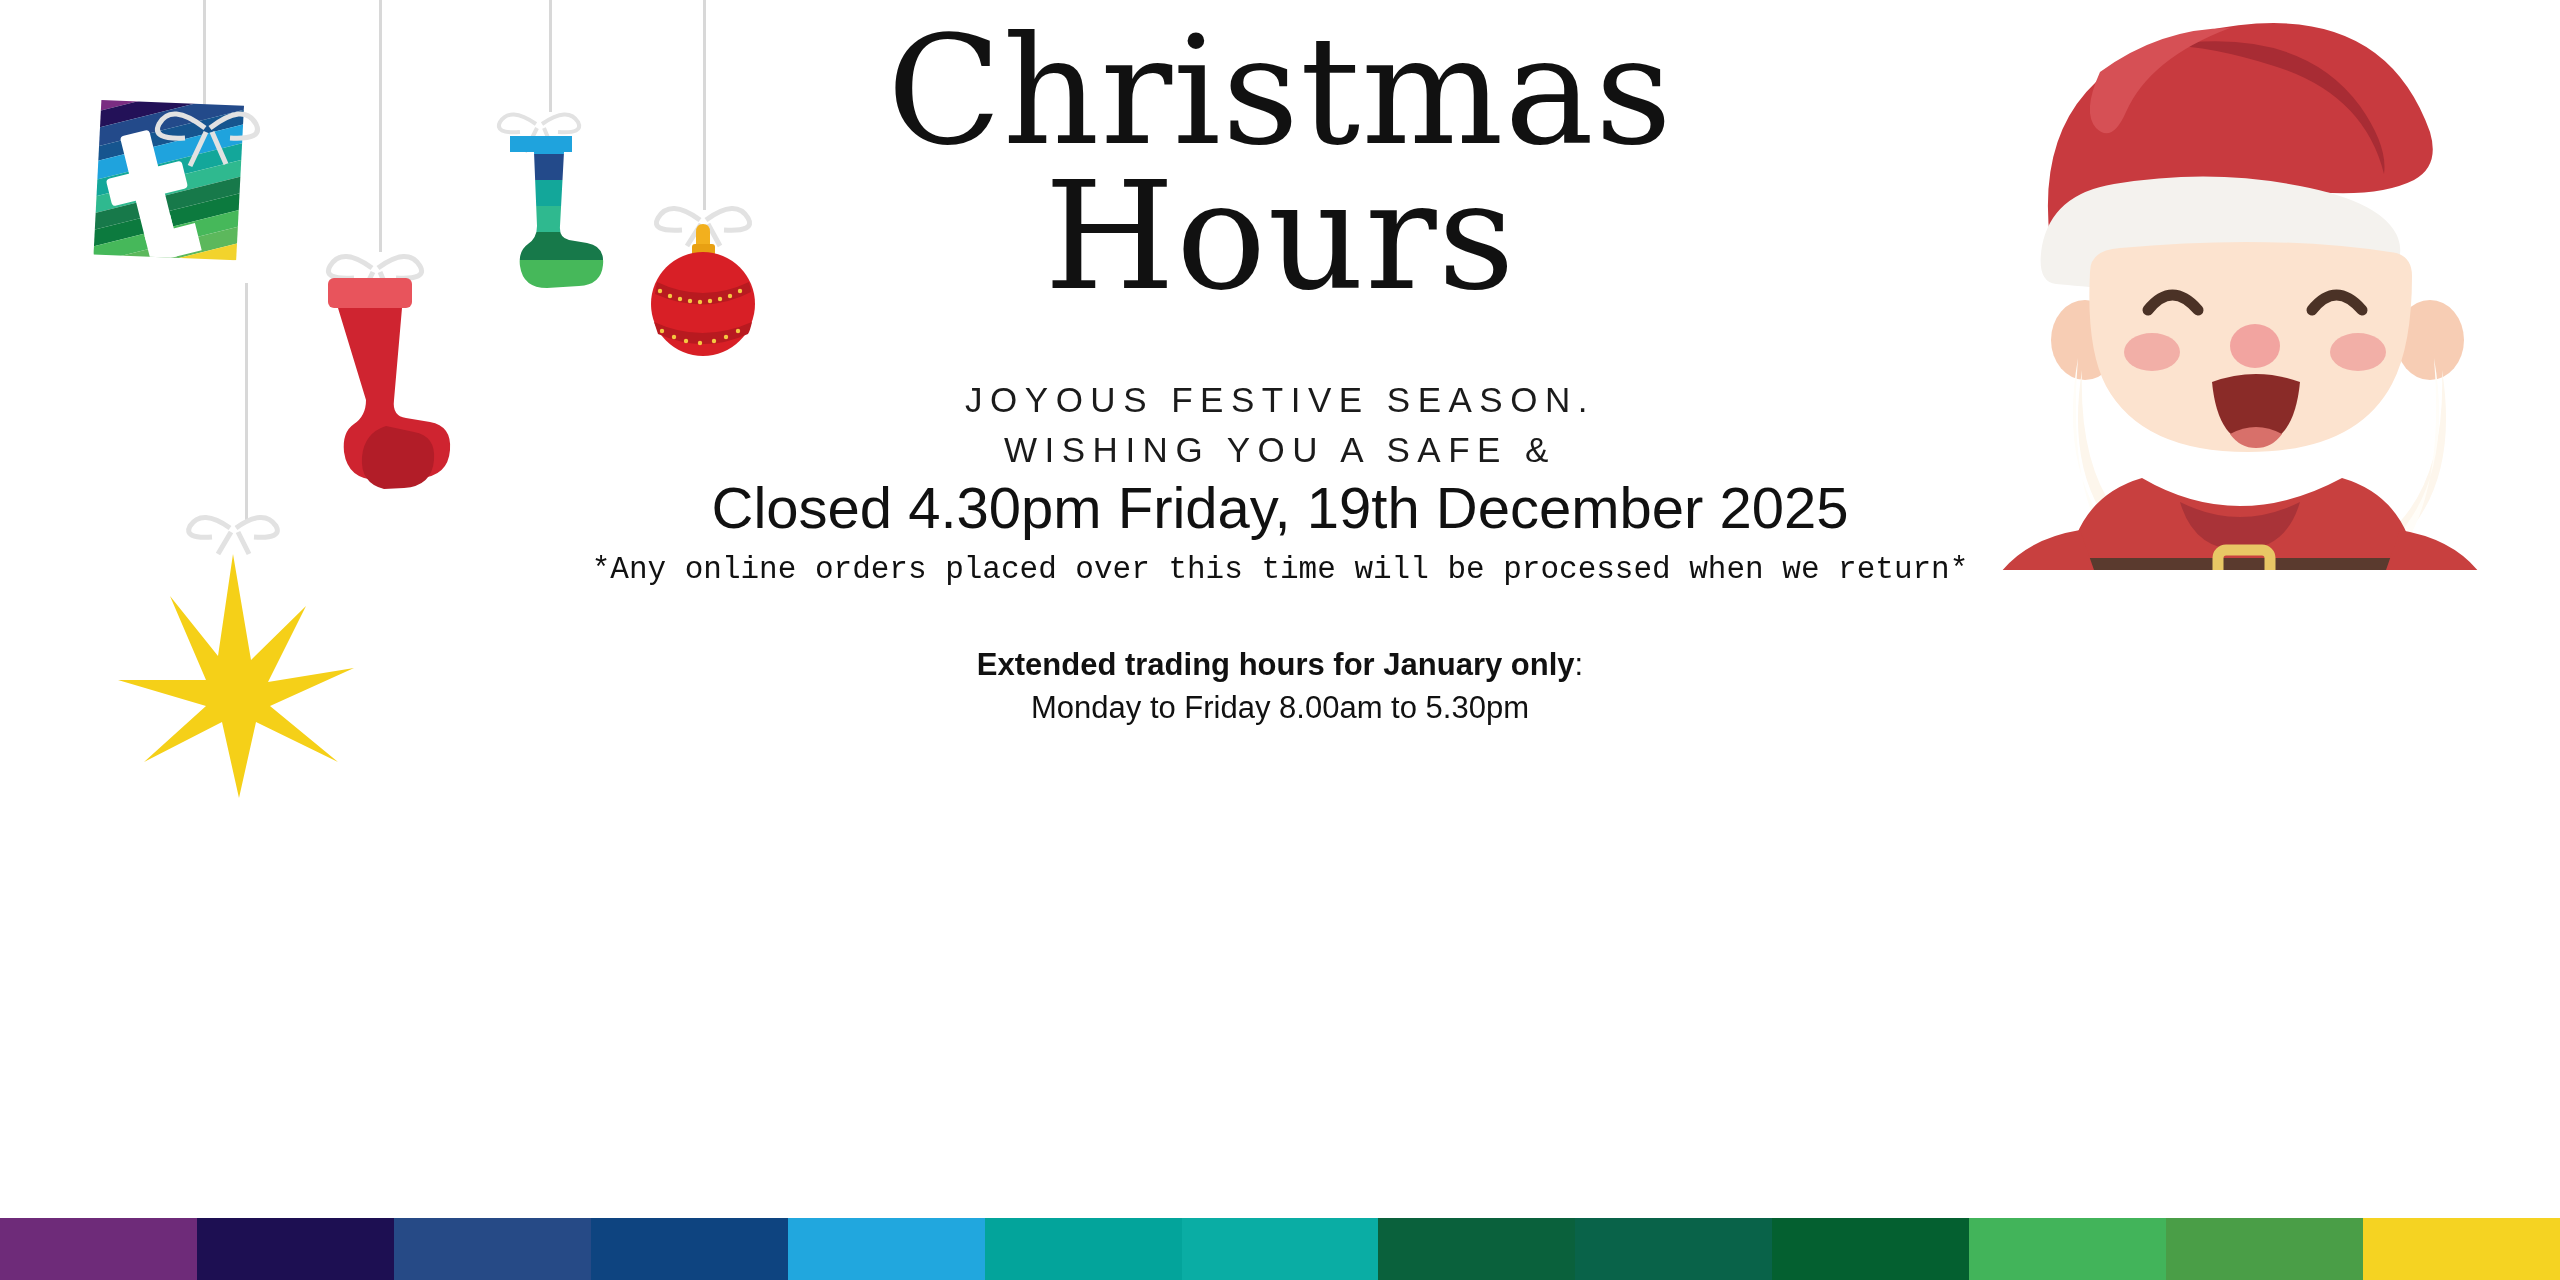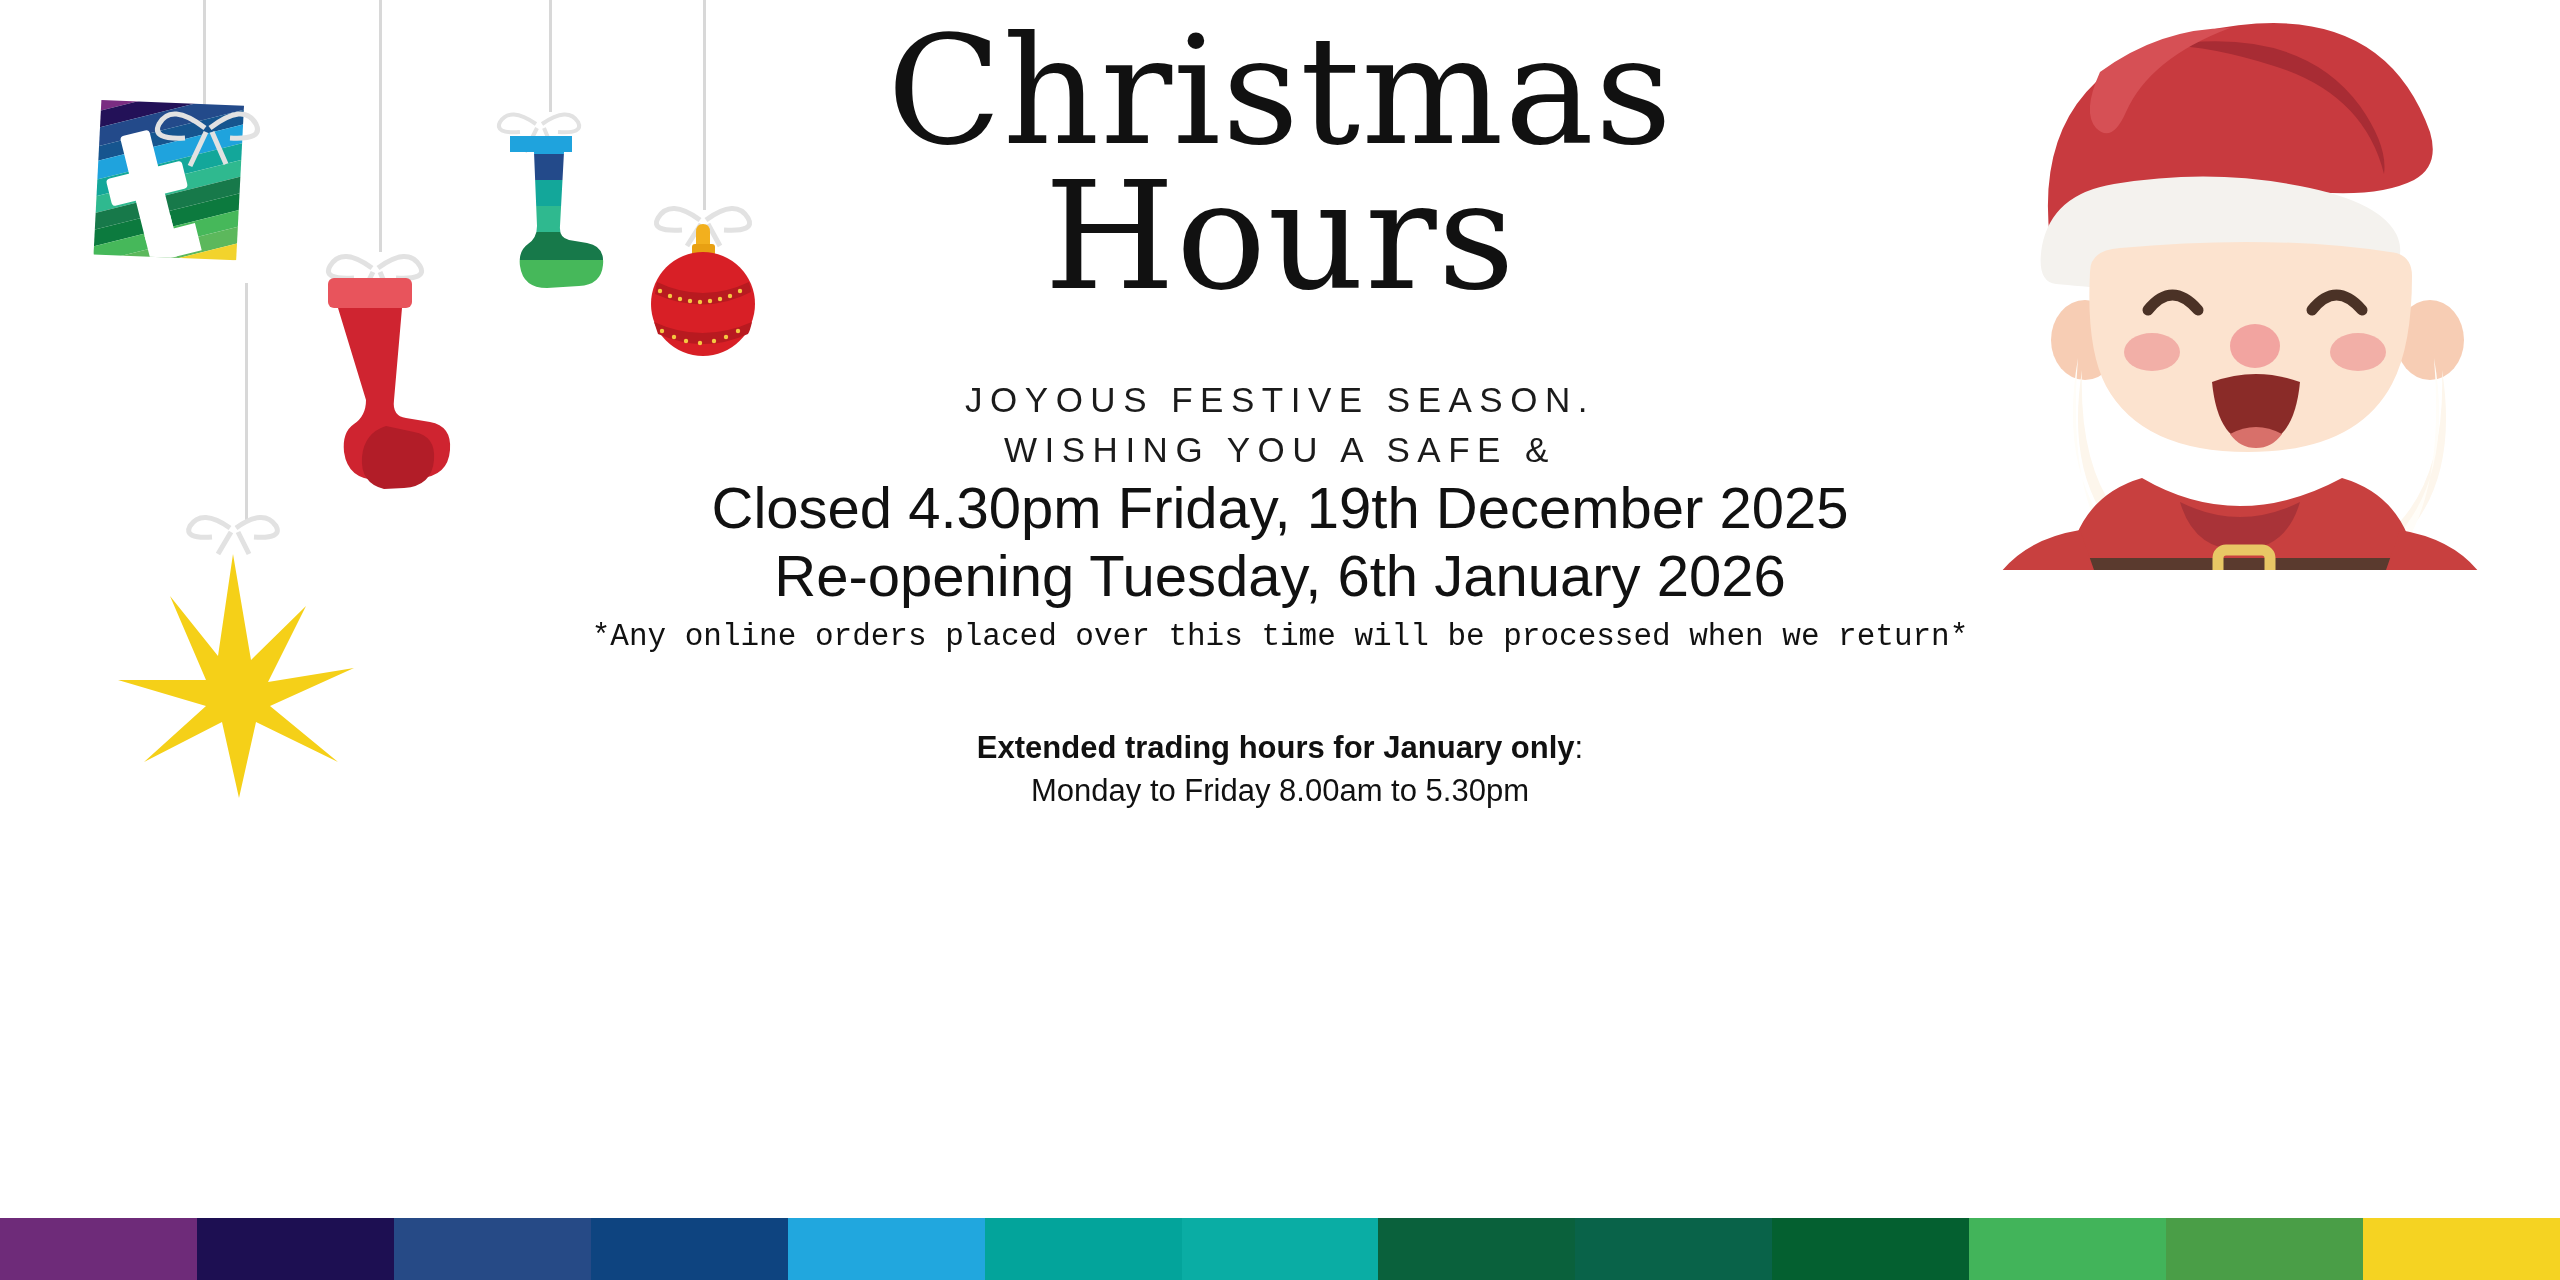--- a/index.html
+++ b/index.html
@@ -50,21 +50,21 @@
     font-weight:400;
   }
   .dateline.first{}
   .note{
     font-family:Liberation Mono, monospace;
     font-size:31px;
     color:#111;
     margin-top:10px;
   }
   .extended{
-    margin-top:72px;
+    margin-top:56px;
     font-family:"Liberation Sans", sans-serif;
     font-size:31px;
     color:#111;
     line-height:1.40;
   }
   .extended .hdr{font-weight:700;}
   .extended span.row{display:block;}
   sup{font-size:0.62em;vertical-align:super;}
 
   
@@ -248,21 +248,20 @@
       <span class="l1">Christmas</span>
       <span class="l2">Hours</span>
     </div>
 
     <div class="subtitle">
       <span>JOYOUS FESTIVE SEASON.</span>
       <span>WISHING YOU A SAFE &amp;</span>
     </div>
 
     <div class="dateline first">Closed 4.30pm Friday, 19th December 2025</div>
-    <div class="dateline">Re-opening Tuesday, 6th January 2026</div>
     <div class="note">*Any online orders placed over this time will be processed when we return*</div>
 
     <div class="extended">
       <span class="row"><b class="hdr">Extended trading hours for January only</b><span>:</span></span>
       <span class="row">Monday to Friday 8.00am to 5.30pm</span>
     </div>
   </div>
 
   <div class="stripe" id="stripe">
       <i style="background: rgb(110, 43, 121);"></i>

